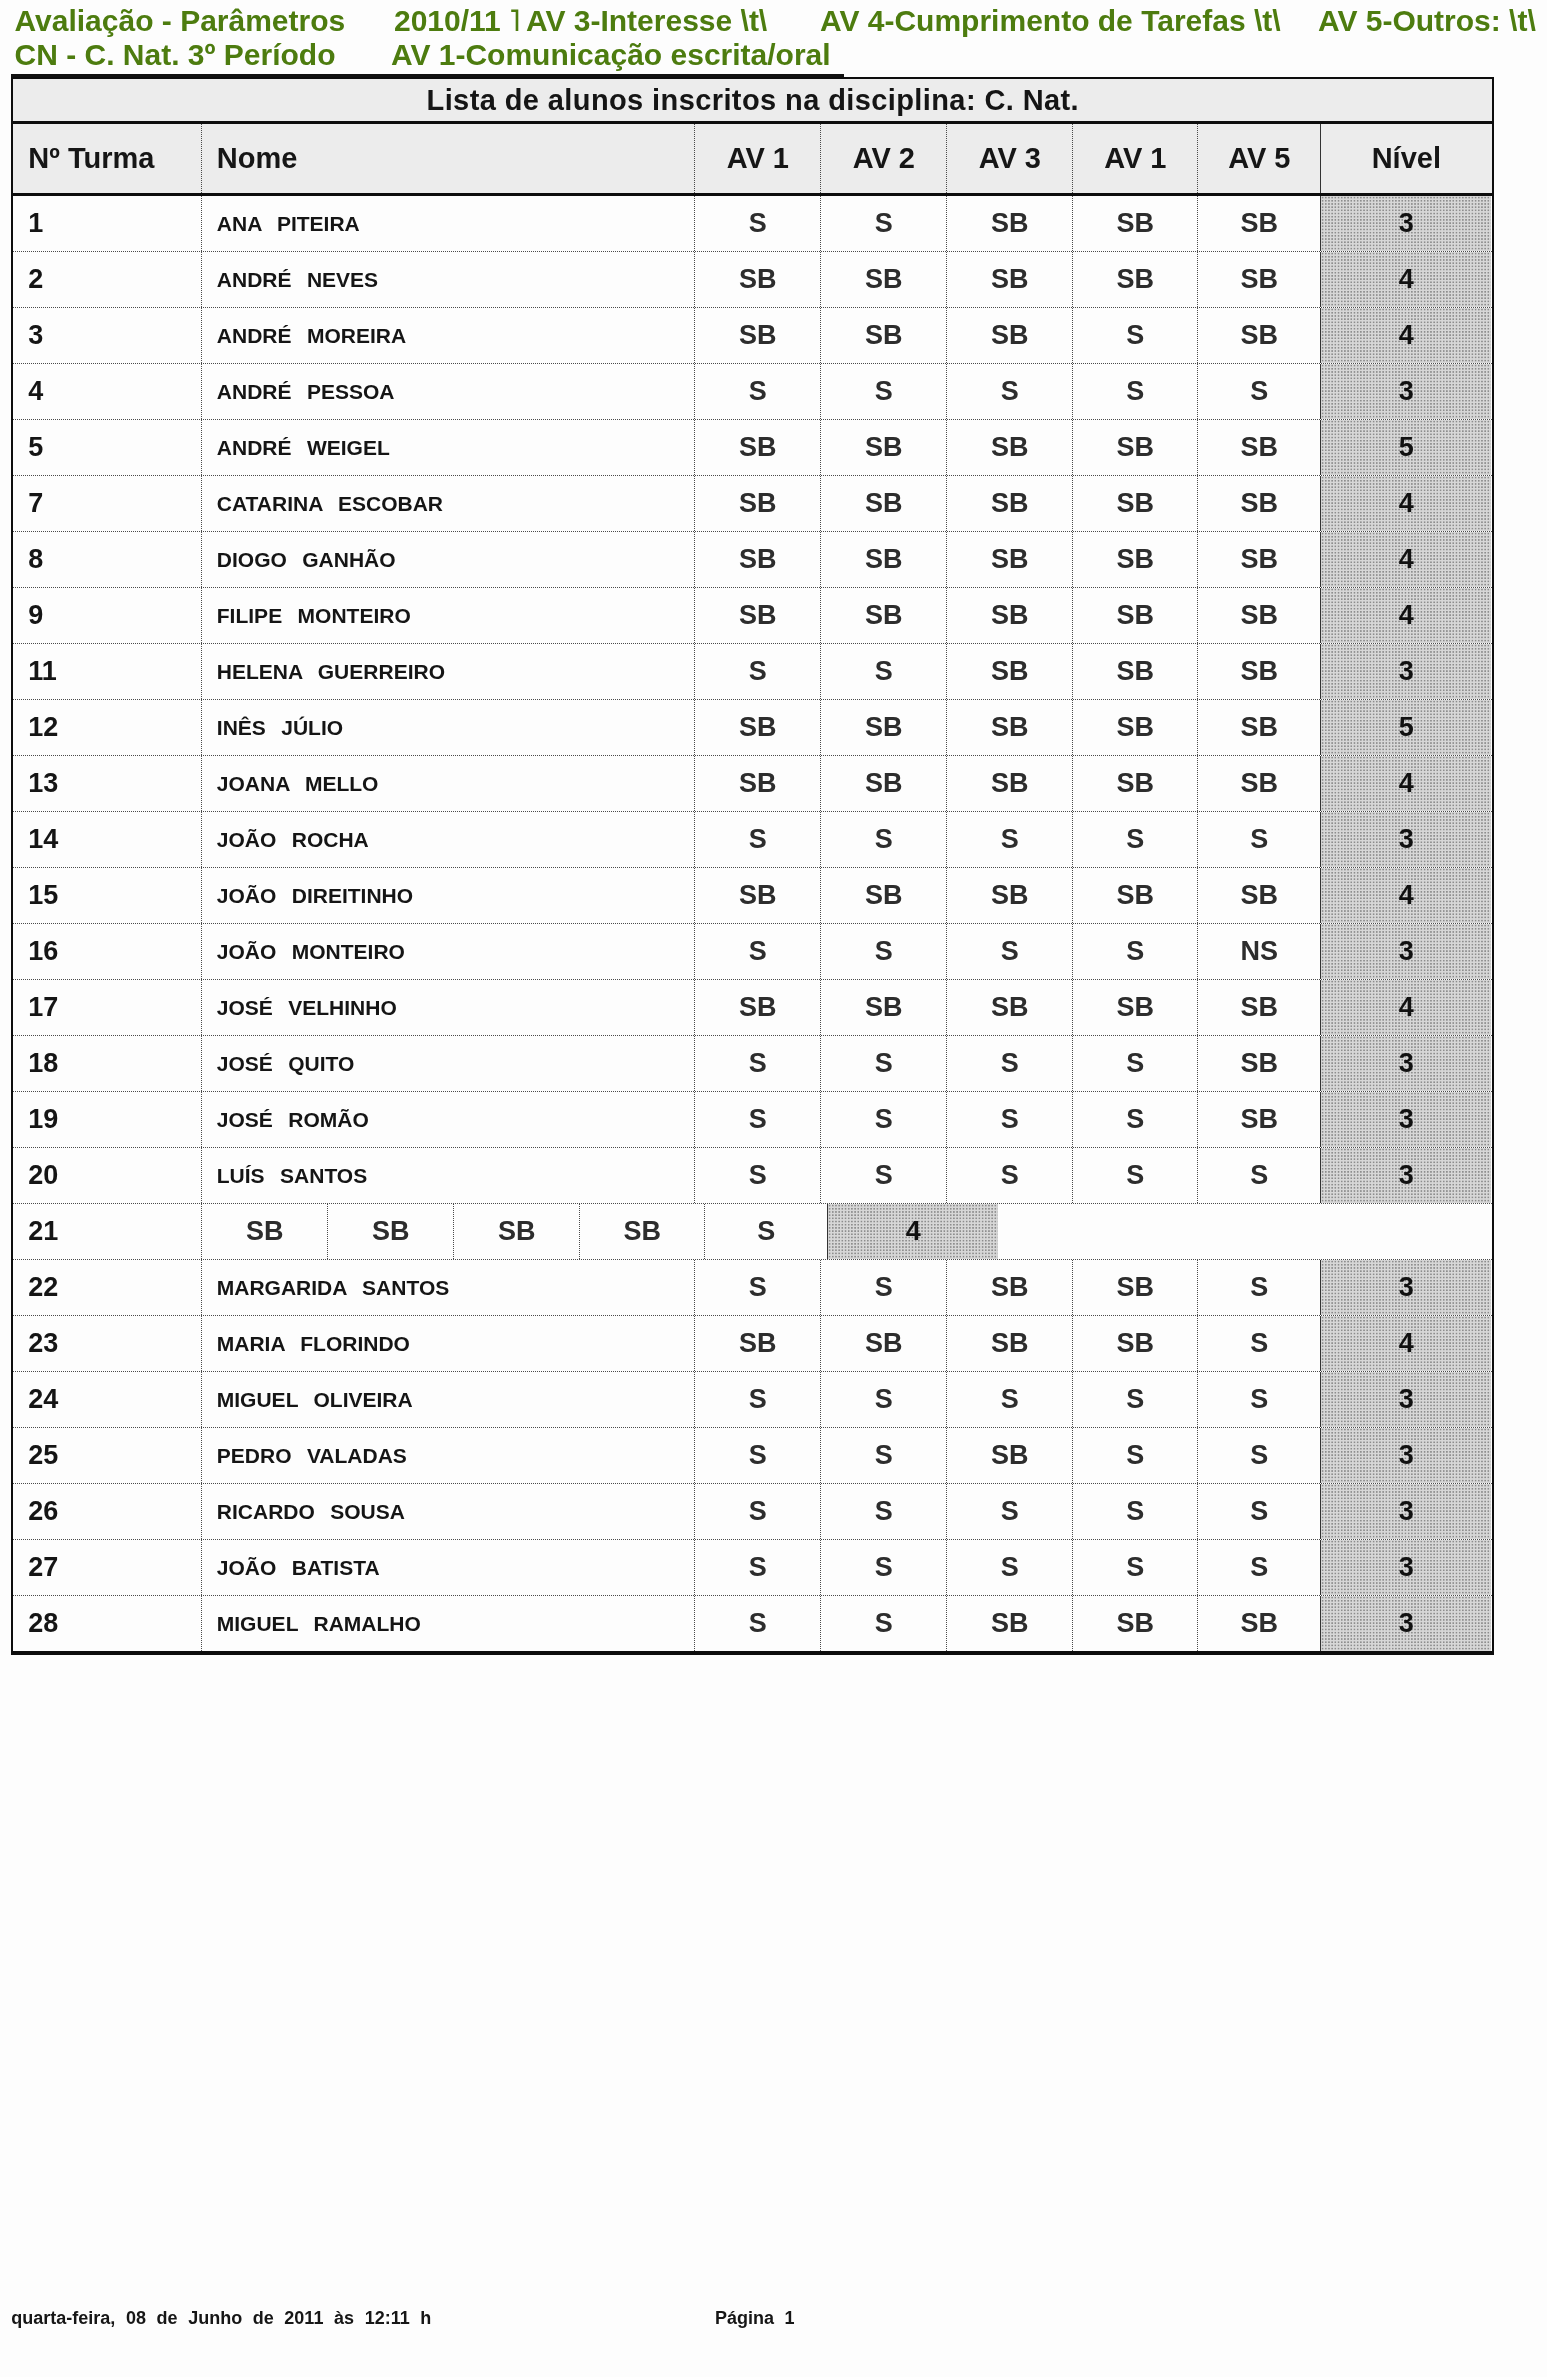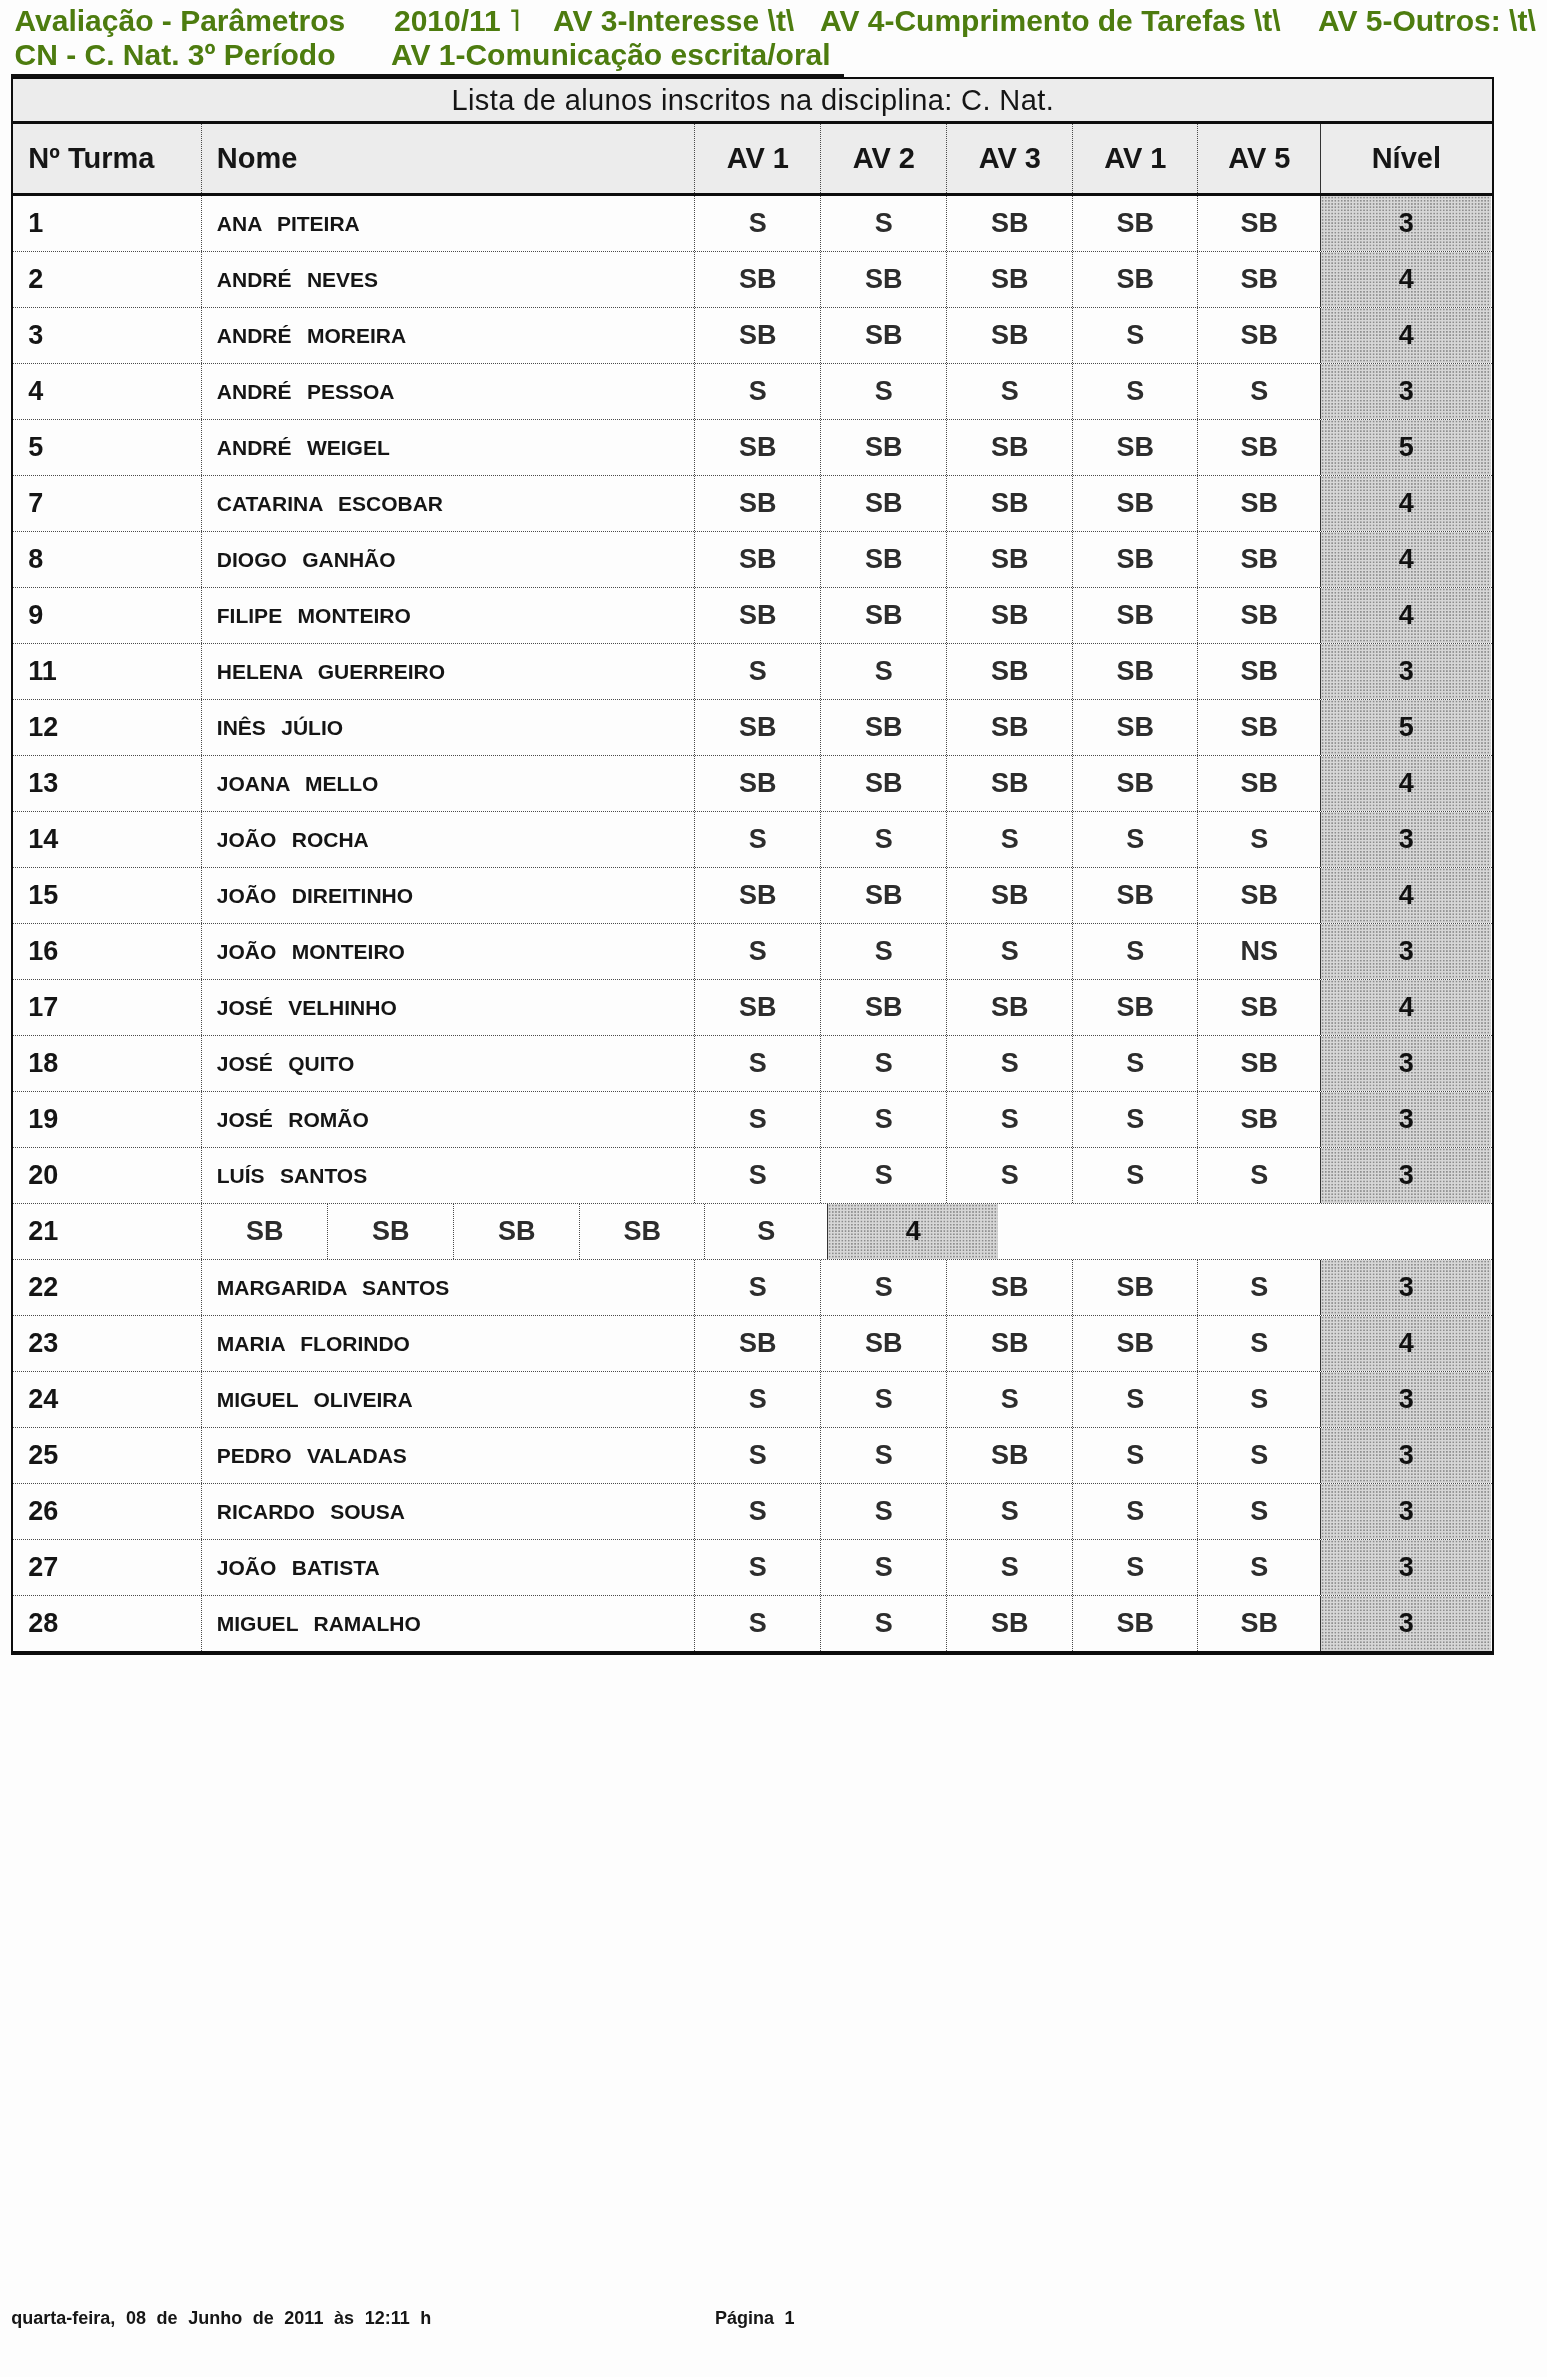--- a/index.html
+++ b/index.html
@@ -30,21 +30,21 @@
 
   
   #doc-table{
     position:absolute;left:11.3px;top:77px;width:1479px;
     border:2.4px solid #0d0d0d;border-bottom-width:4px;
     box-sizing:content-box;
   }
   #table-title-bar{
     height:42px;border-bottom:3.2px solid #0d0d0d;
     display:flex;align-items:center;justify-content:center;
-    font-size:29px;font-weight:normal;letter-spacing:0.4px;
+    font-size:29px;font-weight:bold;letter-spacing:0.4px;
   }
   .row{display:flex;width:100%;}
   #header-row{height:69px;border-bottom:3.2px solid #0d0d0d;}
   .body-row{height:55px;border-top:1.6px dotted #4a4a4a;}
   .body-row:first-child{border-top:none;}
 
   .cell{
     box-sizing:border-box;display:flex;align-items:center;
     font-weight:bold;overflow:hidden;white-space:nowrap;
     border-right:0.8px dotted #4a4a4a;
@@ -61,21 +61,21 @@
   
   #footer{position:absolute;left:0;top:2308px;width:1547px;height:35px;}
   .f-seg{position:absolute;white-space:nowrap;font-weight:bold;font-size:18px;word-spacing:5.6px;color:#161616;}
 </style>
 </head>
 <body>
 
 <div id="top-header">
   <span class="h-seg" style="left:14.5px;top:4.8px">Avaliação - Parâmetros</span>
   <span class="h-seg" style="left:394px;top:4.8px">2010/11 ˥</span>
-  <span class="h-seg" style="left:553px;top:4.8px">AV 3-Interesse \t\</span>
+  <span class="h-seg" style="left:526px;top:4.8px">AV 3-Interesse \t\</span>
   <span class="h-seg" style="left:820px;top:4.8px">AV 4-Cumprimento de Tarefas \t\</span>
   <span class="h-seg" style="left:1318px;top:4.8px">AV 5-Outros: \t\</span>
   <span class="h-seg" style="left:14.5px;top:39px">CN - C. Nat.  3º Período</span>
   <span class="h-seg" style="left:391px;top:39px">AV 1-Comunicação escrita/oral</span>
   <div id="underline-bar"></div>
 </div>
 
 <div id="doc-table">
   <div id="table-title-bar" class="halftone-light">
     <span>Lista de alunos inscritos na disciplina: C. Nat.</span>

